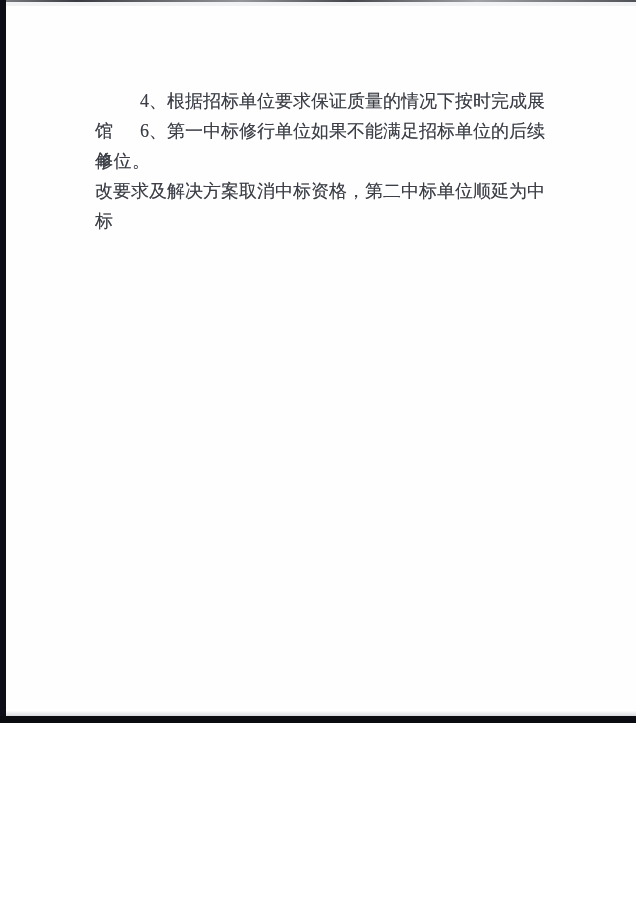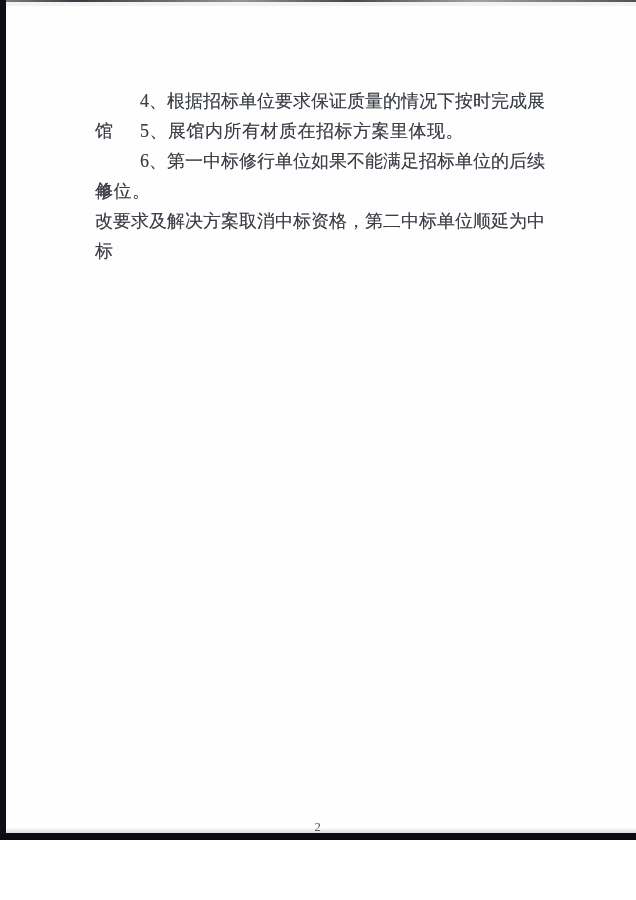--- a/index.html
+++ b/index.html
@@ -3,21 +3,21 @@
 <meta charset="utf-8">
 <style>
   html, body {
     margin: 0;
     padding: 0;
     background: #ffffff;
   }
   .viewport {
     position: relative;
     width: 636px;
-    height: 840px;
+    height: 723px;
     overflow: hidden;
     background: var(--paper, #fefefe);
     font-family: "Liberation Serif", "DejaVu Serif", serif;
   }
 
   
   .scan-bar-left {
     position: absolute;
     left: 0; top: 0;
     width: 6px; height: 100%;
@@ -124,21 +124,20 @@
 
   <div class="smudge s1"></div>
   <div class="smudge s2"></div>
   <div class="smudge s3"></div>
   <div class="smudge s4"></div>
   <div class="smudge s5"></div>
   <div class="smudge s6"></div>
 
   <main class="text-block">
     <p class="line indent justify">4、根据招标单位要求保证质量的情况下按时完成展馆</p>
-    <p class="line indent">5、展馆内所有材质在招标方案里体现。</p>
     <p class="line indent justify">6、第一中标修行单位如果不能满足招标单位的后续修</p>
     <p class="line">单位。</p>
     <p class="line justify">改要求及解决方案取消中标资格，第二中标单位顺延为中标</p>
   </main>
 
   <div class="page-number">2</div>
 
 </div>
 
 </body></html>

